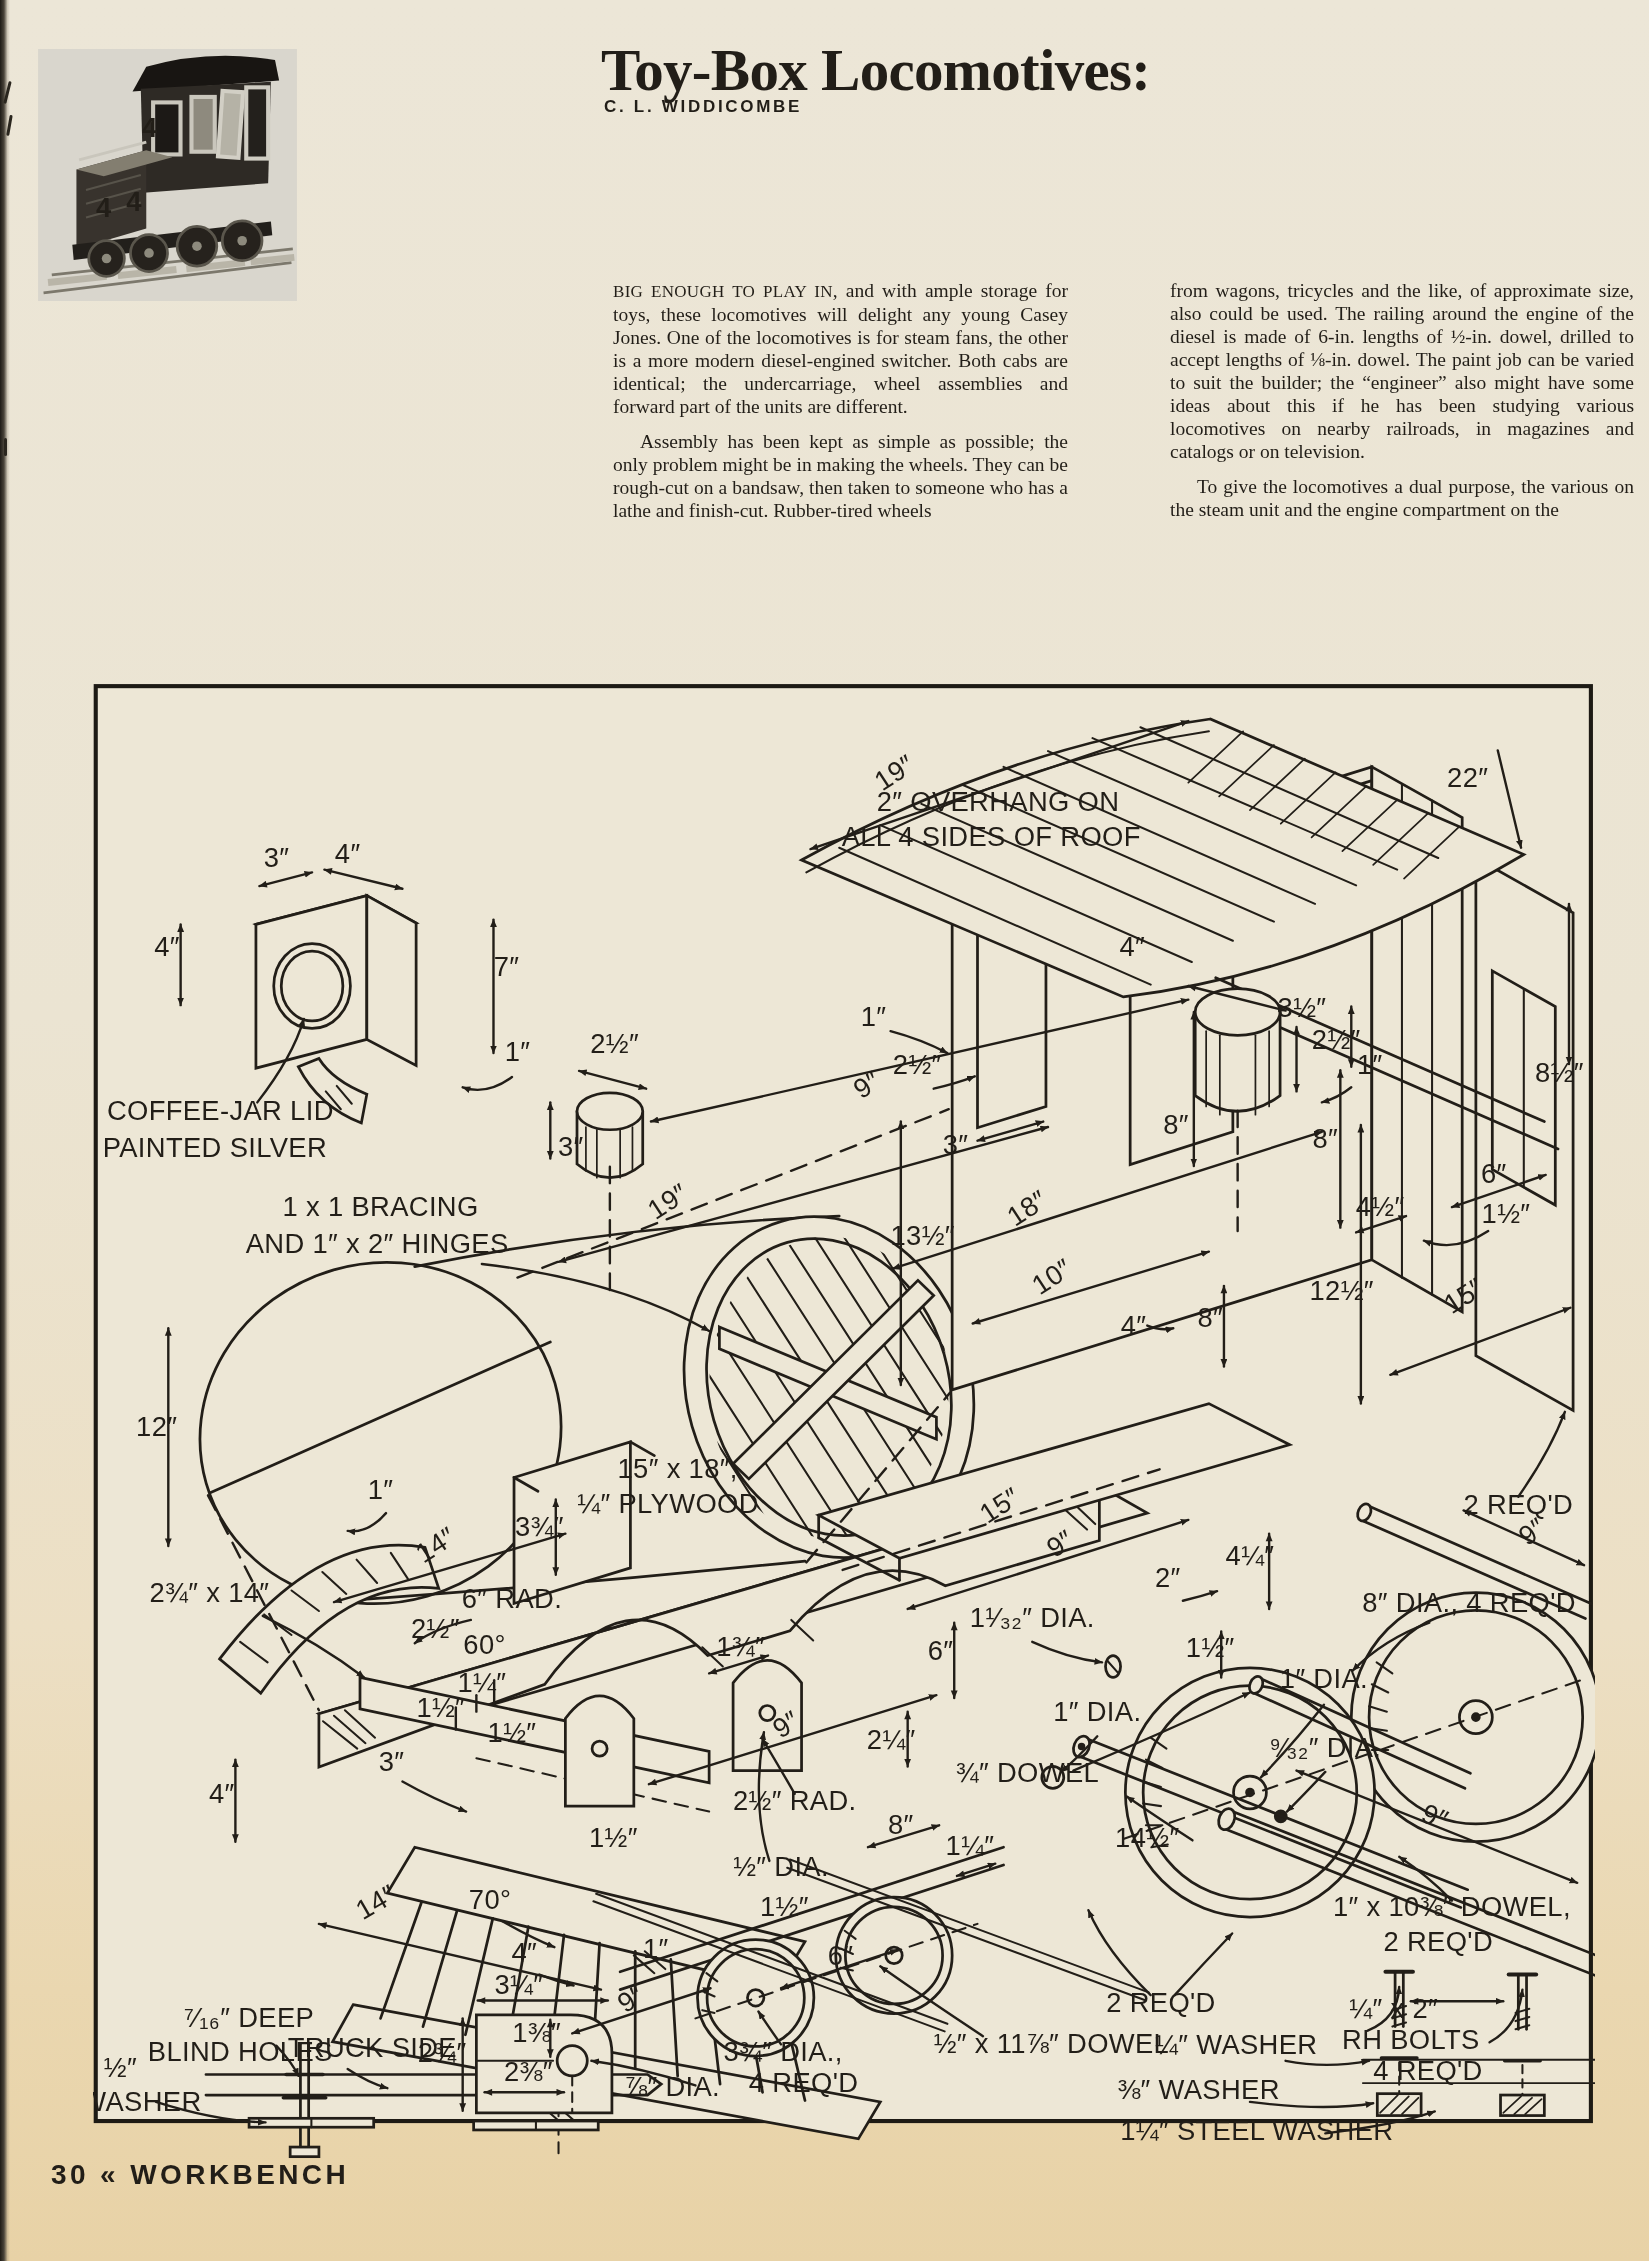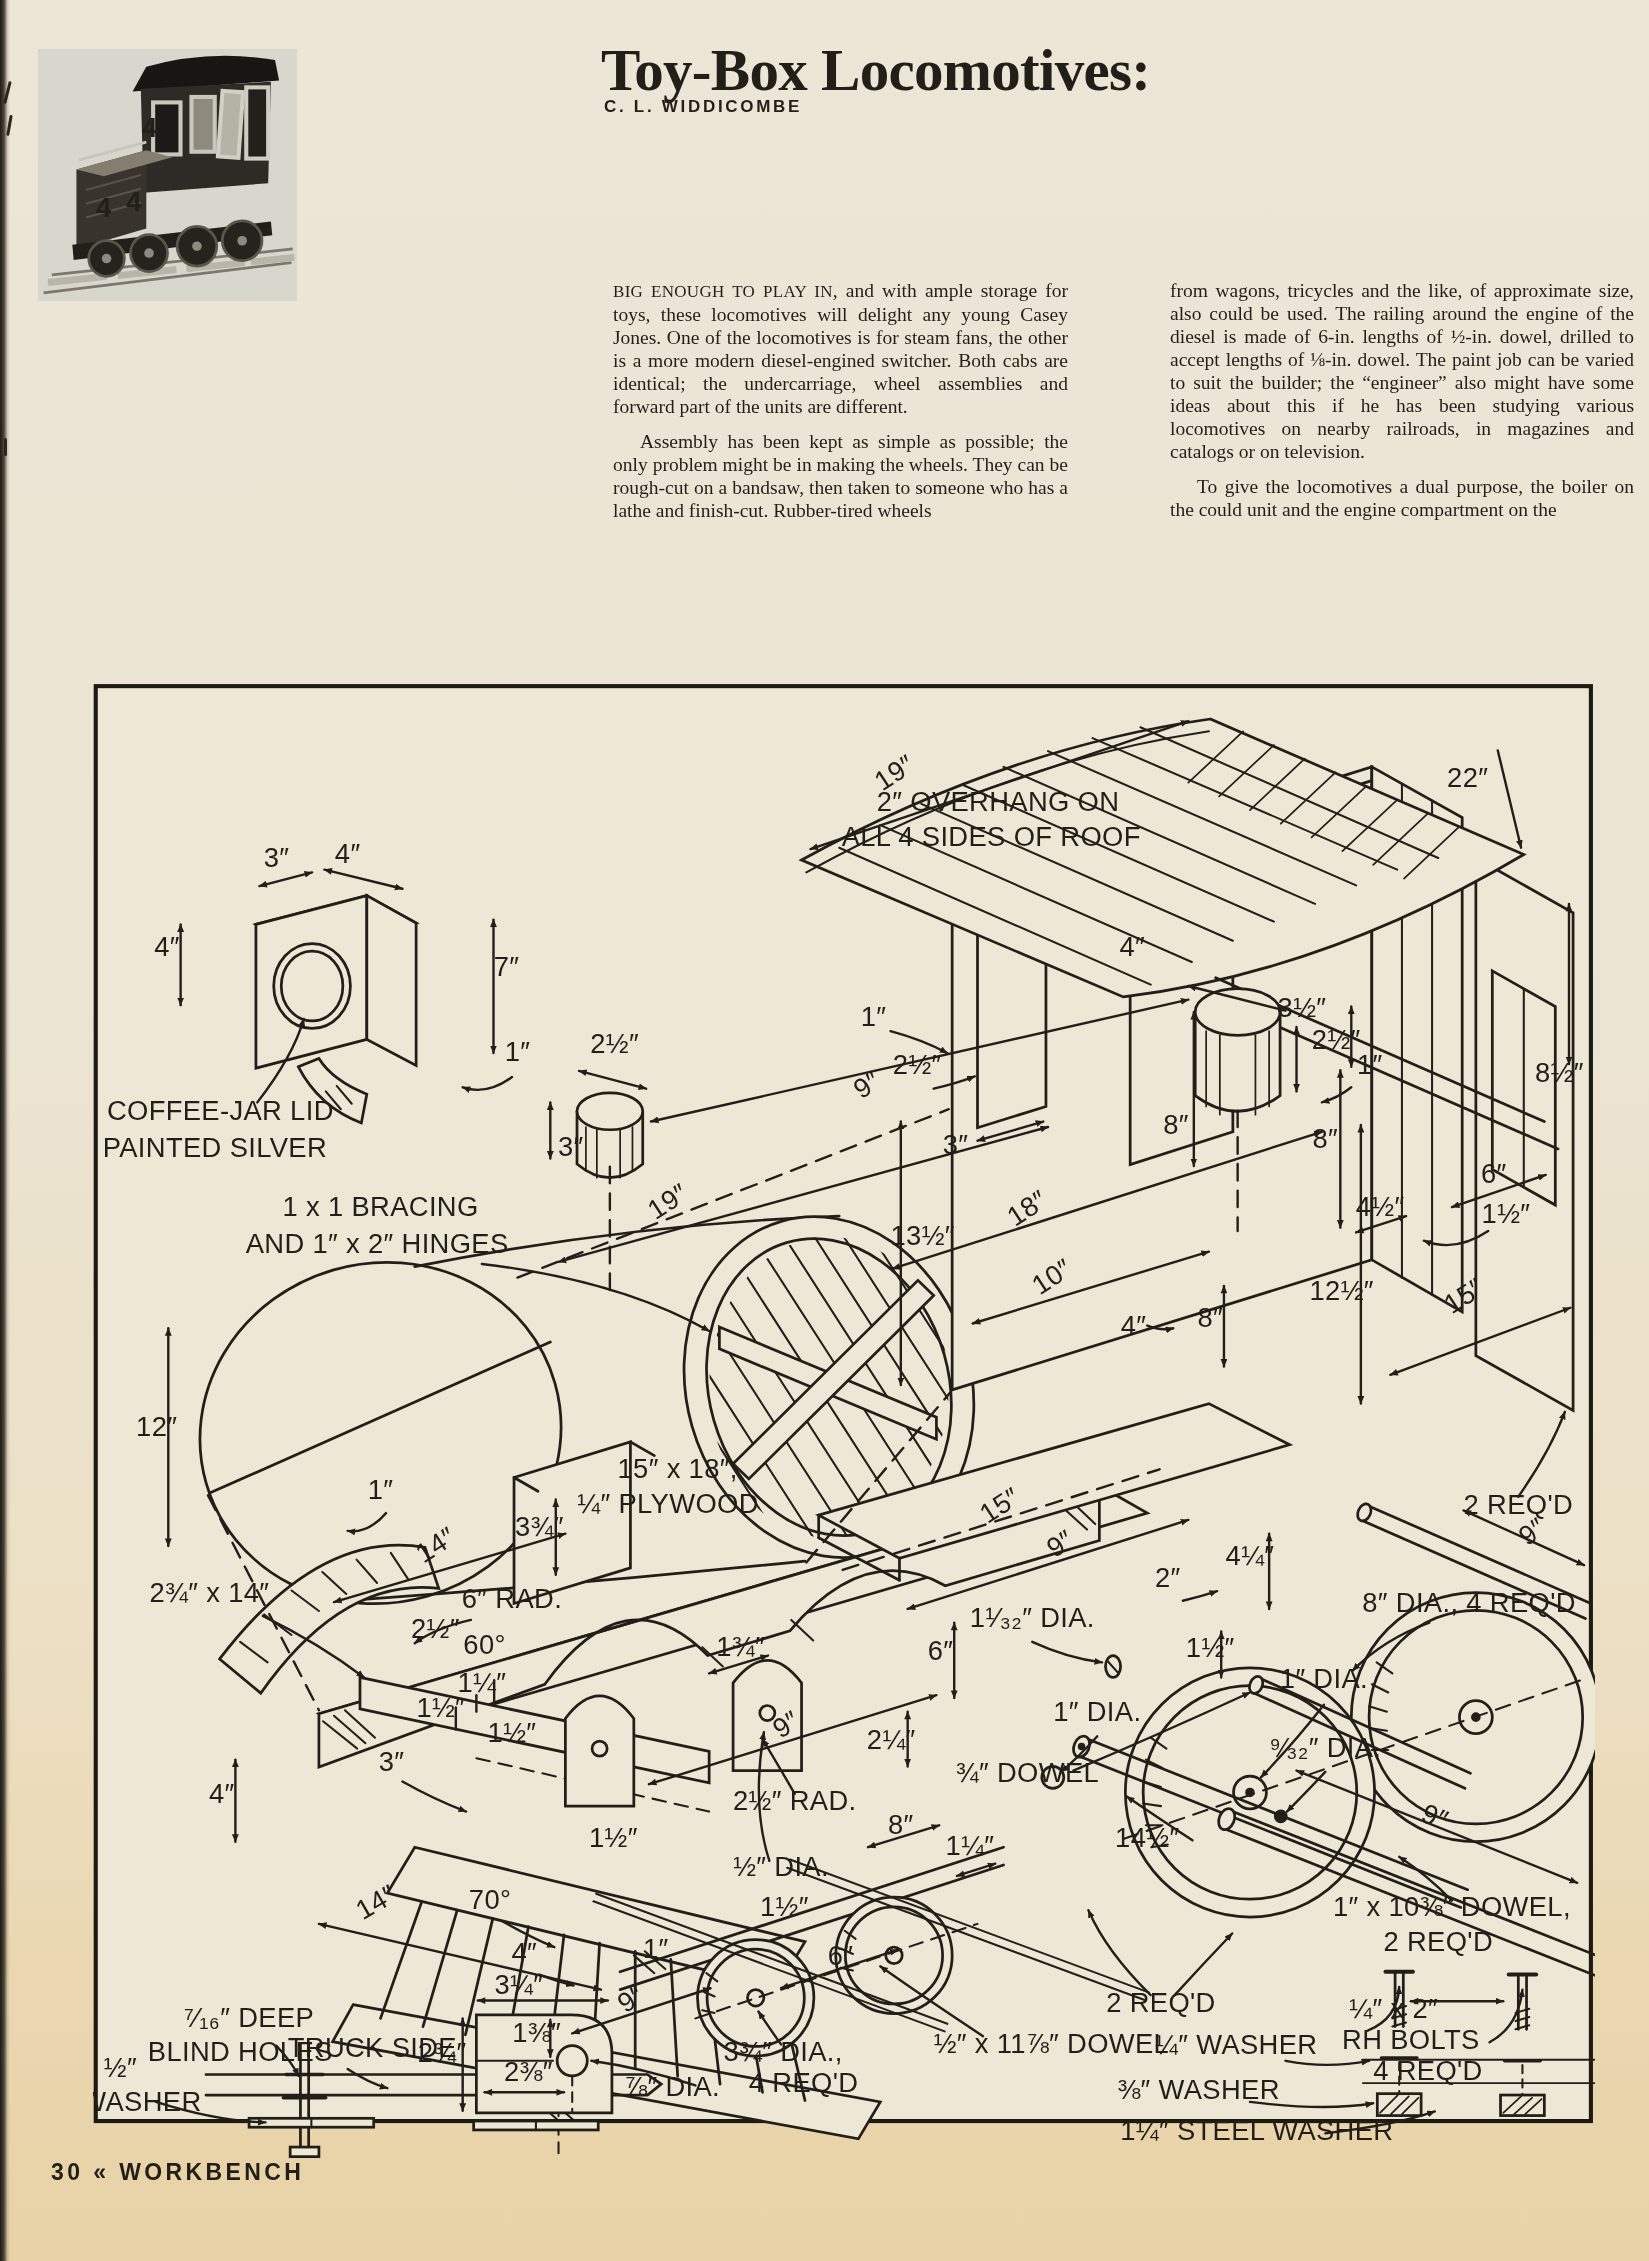--- a/index.html
+++ b/index.html
@@ -24,21 +24,21 @@
   #col2{left:1158px;width:488px;}
   .lead{font-size:17px;letter-spacing:0.3px;}
 
   .photo{position:absolute;left:38px;top:49px;width:259px;height:252px;}
 
   .diagram{position:absolute;left:93px;top:683px;width:1502px;height:1485px;}
   svg text{font-family:"Liberation Sans","DejaVu Sans",sans-serif;font-size:40px;fill:#221e18;
         text-anchor:middle;letter-spacing:.5px;}
   .footer{position:absolute;left:51px;top:2159px;
         font-family:"Liberation Sans","DejaVu Sans",sans-serif;
-        font-size:23px;font-weight:bold;letter-spacing:3.4px;}
+        font-size:28px;font-weight:bold;letter-spacing:3.4px;}
 </style>
 </head>
 <body>
 
 <div id="page">
 
   <div class="scan-edge"></div>
   <div class="scan-mark" style="left:5.5px;top:81px;width:3.4px;height:23px;transform:rotate(14deg);"></div>
   <div class="scan-mark" style="left:8.2px;top:115px;width:3.4px;height:20.5px;transform:rotate(10deg);"></div>
   <div class="scan-mark" style="left:4.1px;top:438px;width:2.7px;height:18px;"></div>
@@ -94,21 +94,21 @@
 
   <div class="title">Toy-Box Locomotives:</div>
   <div class="author">C. L. WIDDICOMBE</div>
 
   <div class="col" id="col1">
     <p><span class="lead">BIG ENOUGH TO PLAY IN</span><span>, and with ample storage for toys, these locomotives will delight any young Casey Jones. One of the locomotives is for steam fans, the other is a more modern diesel-engined switcher. Both cabs are identical; the undercarriage, wheel assemblies and forward part of the units are different.</span></p>
     <p class="ind">Assembly has been kept as simple as possible; the only problem might be in making the wheels. They can be rough-cut on a bandsaw, then taken to someone who has a lathe and finish-cut. Rubber-tired wheels</p>
   </div>
   <div class="col" id="col2">
     <p>from wagons, tricycles and the like, of approximate size, also could be used. The railing around the engine of the diesel is made of 6-in. lengths of ½-in. dowel, drilled to accept lengths of ⅛-in. dowel. The paint job can be varied to suit the builder; the “engineer” also might have some ideas about this if he has been studying various locomotives on nearby railroads, in magazines and catalogs or on television.</p>
-    <p class="ind">To give the locomotives a dual purpose, the boiler on the could unit and the engine compartment on the</p>
+    <p class="ind">To give the locomotives a dual purpose, the various on the steam unit and the engine compartment on the</p>
   </div>
 
   <svg class="diagram" viewBox="0 0 2194 2168">
     <defs>
       <marker id="ae" markerWidth="14" markerHeight="12" refX="11" refY="5" orient="auto" markerUnits="userSpaceOnUse">
         <path d="M0,0 L12,5 L0,10 z" fill="#221e18"></path>
       </marker>
       <marker id="as" markerWidth="14" markerHeight="12" refX="1" refY="5" orient="auto" markerUnits="userSpaceOnUse">
         <path d="M12,0 L0,5 L12,10 z" fill="#221e18"></path>
       </marker>

